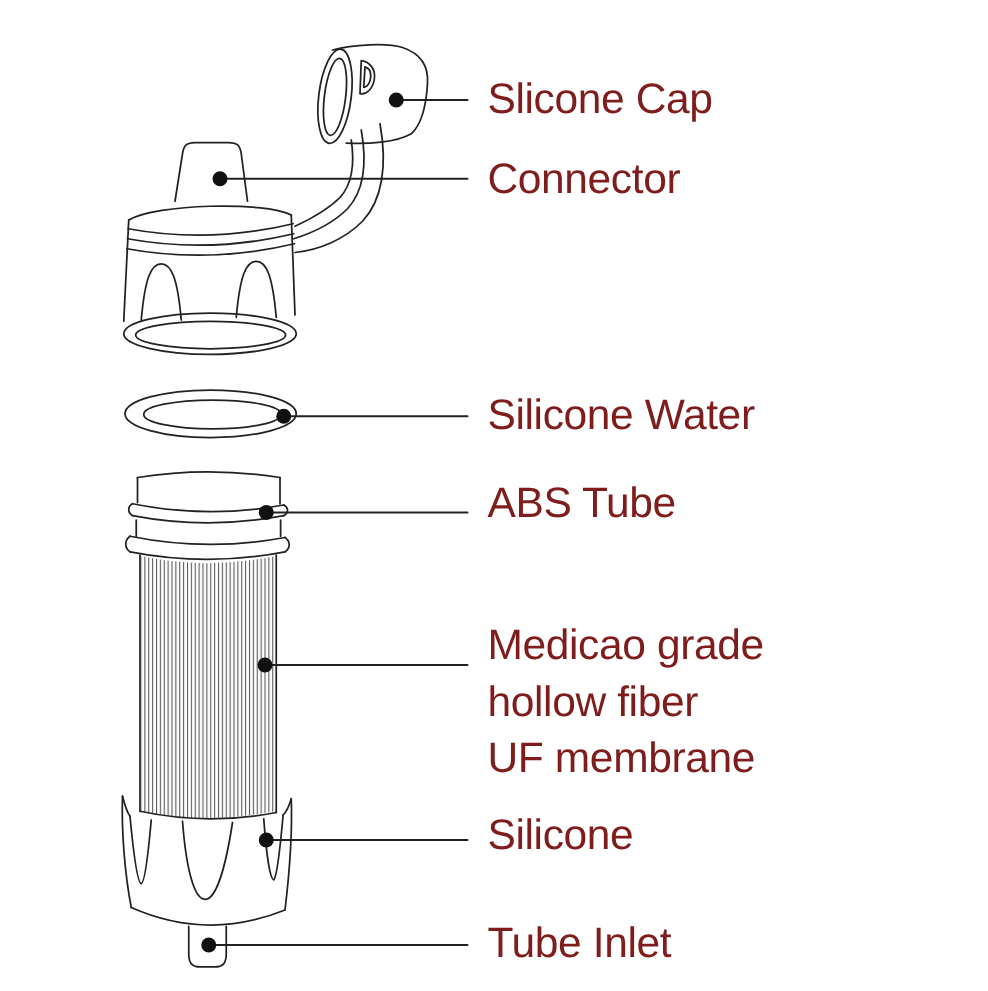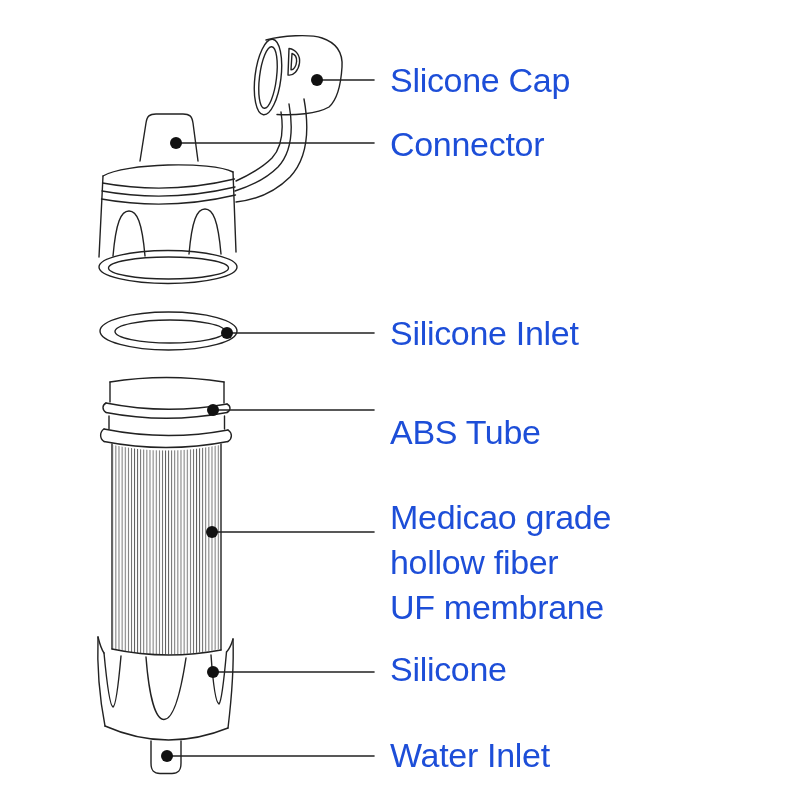--- a/index.html
+++ b/index.html
@@ -22,21 +22,21 @@
   }
   .label {
     position: absolute;
     left: 390px;
     transform: translateY(-50%);
     font-family: "Liberation Sans", sans-serif;
     font-size: 34px;
     line-height: 45px;
     font-weight: 500;
     letter-spacing: -0.3px;
-    color: #1d4ed8;
+    color: #7f1d1d;
     white-space: pre-line;
   }
 </style>
 </head>
 <body>
 
 <div class="stage">
 
   <svg width="790" height="793" viewBox="0 0 790 793">
     <defs>
@@ -137,22 +137,22 @@
         <circle cx="213" cy="672" r="6"></circle>
         <circle cx="167" cy="756" r="6"></circle>
       </g>
 
     </g>
   </svg>
 
   <div>
     <div class="label" style="top:80px">Slicone Cap</div>
     <div class="label" style="top:144px">Connector</div>
-    <div class="label" style="top:333px">Silicone Inlet</div>
-    <div class="label" style="top:432px">ABS Tube</div>
+    <div class="label" style="top:333px">Silicone Water</div>
+    <div class="label" style="top:403px">ABS Tube</div>
     <div class="label" style="top:562px">Medicao grade
 hollow fiber
 UF membrane</div>
     <div class="label" style="top:669px">Silicone</div>
-    <div class="label" style="top:755px">Water Inlet</div>
+    <div class="label" style="top:755px">Tube Inlet</div>
   </div>
 
 </div>
 
 </body></html>

